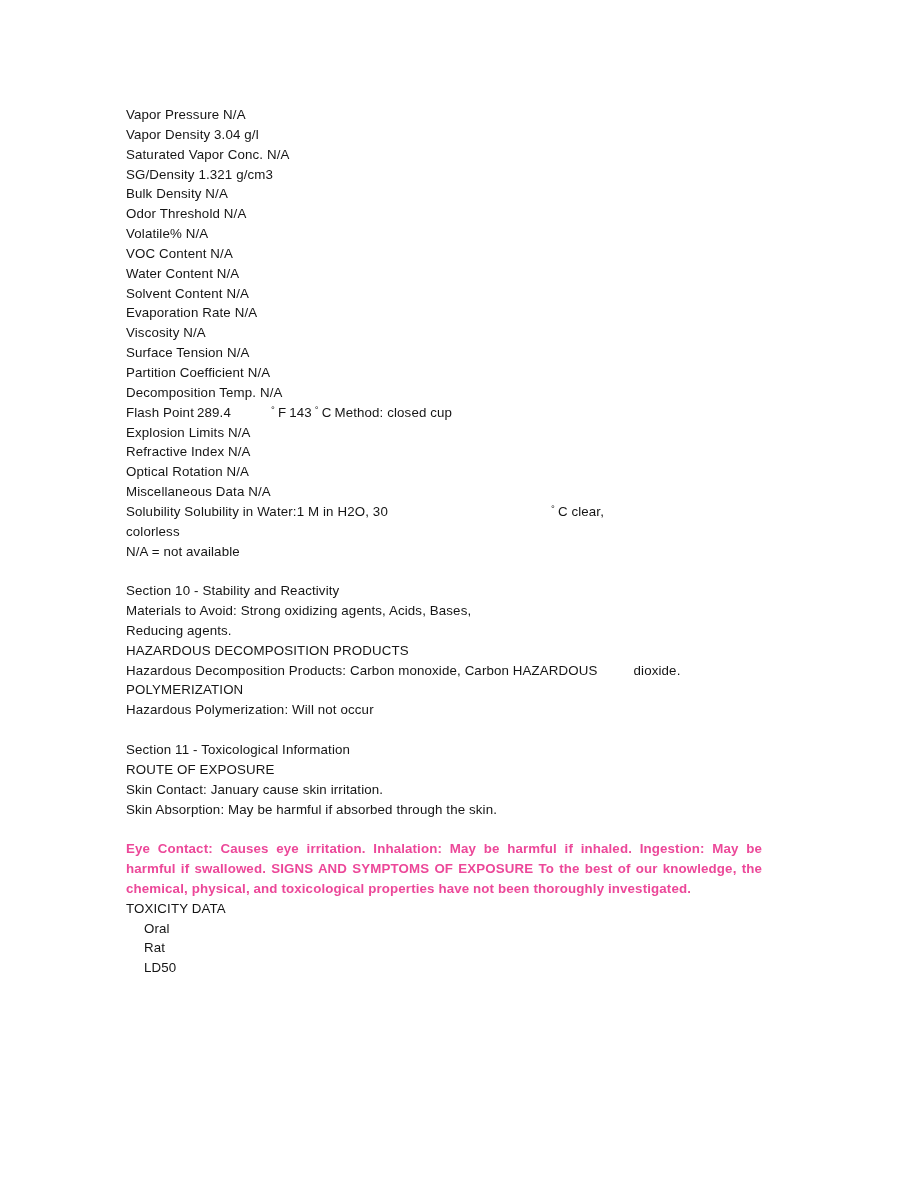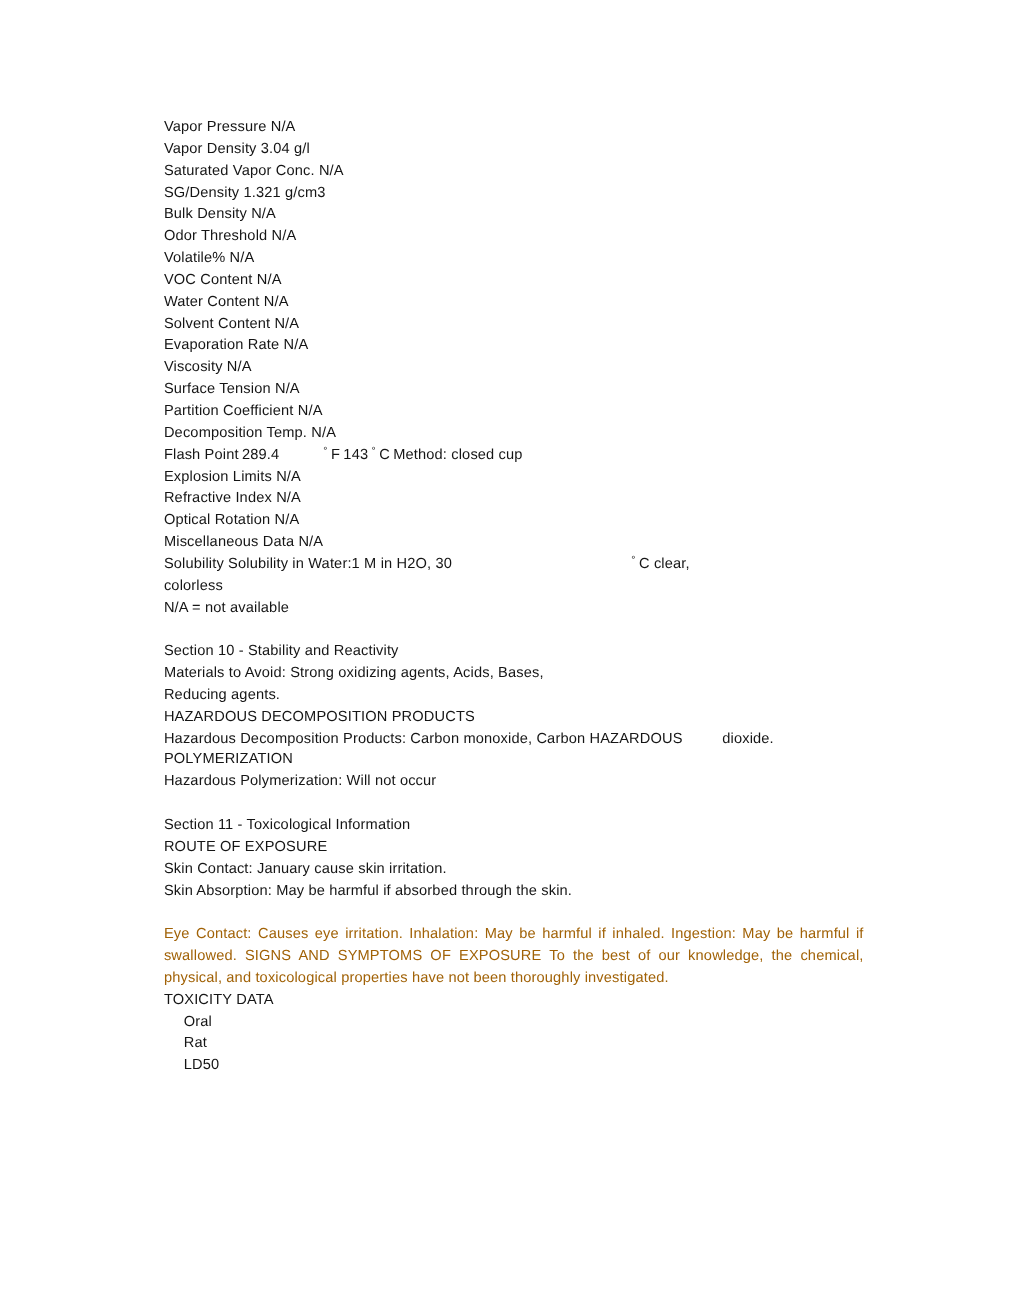--- a/index.html
+++ b/index.html
@@ -15,21 +15,21 @@
   }
   .page {
     position: relative;
     width: 920px;
     height: 1192px;
     background: #ffffff;
     overflow: hidden;
   }
   .doc-body {
     position: absolute;
-    left: 149px;
+    left: 126px;
     top: 105px;
     width: 660px;
   }
   .line {
     font-size: 13.3px;
     line-height: 19.85px;
     white-space: pre;
     color: #151515;
     letter-spacing: 0.01em;
   }
@@ -38,26 +38,27 @@
   }
   .spacer {
     height: 19.85px;
     line-height: 19.85px;
     font-size: 13.3px;
   }
   
   .para {
     font-size: 13.3px;
     line-height: 19.85px;
-    color: #a16207;
+    color: #ec4899;
     width: 636px;
     text-align: justify;
     text-justify: inter-word;
     white-space: normal;
     letter-spacing: 0.01em;
+    font-weight: bold;
   }
   
   .gap-sm { display: inline-block; width: 40px; }
   .gap-lg { display: inline-block; width: 163px; }
   .gap-xl { display: inline-block; width: 36px; }
   .deg {
     font-size: 9.5px;
     vertical-align: 4px;
     line-height: 1;
   }

